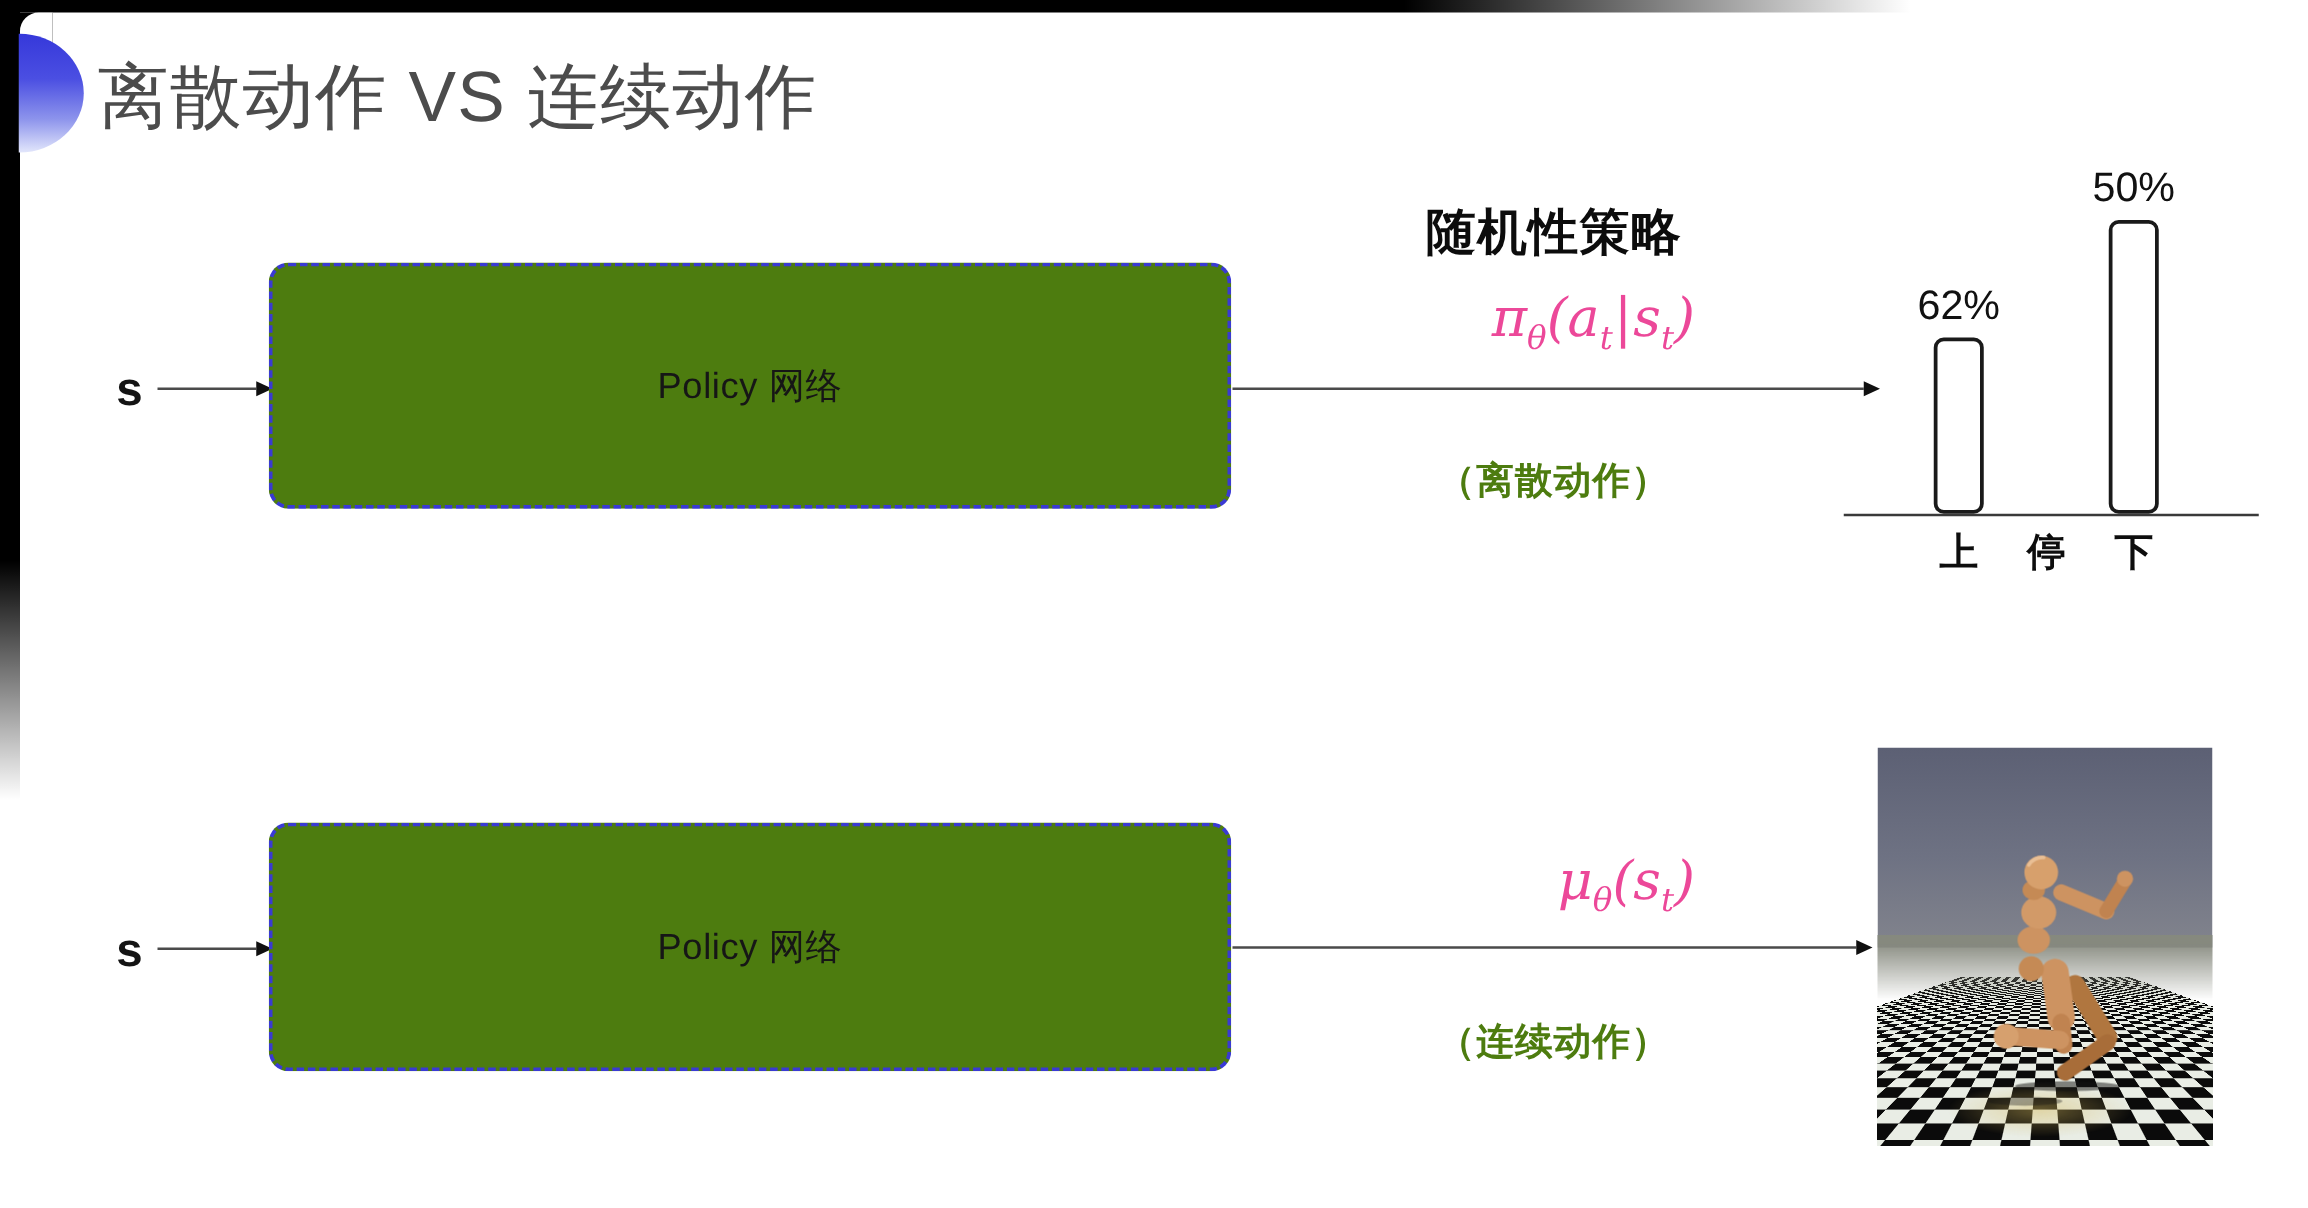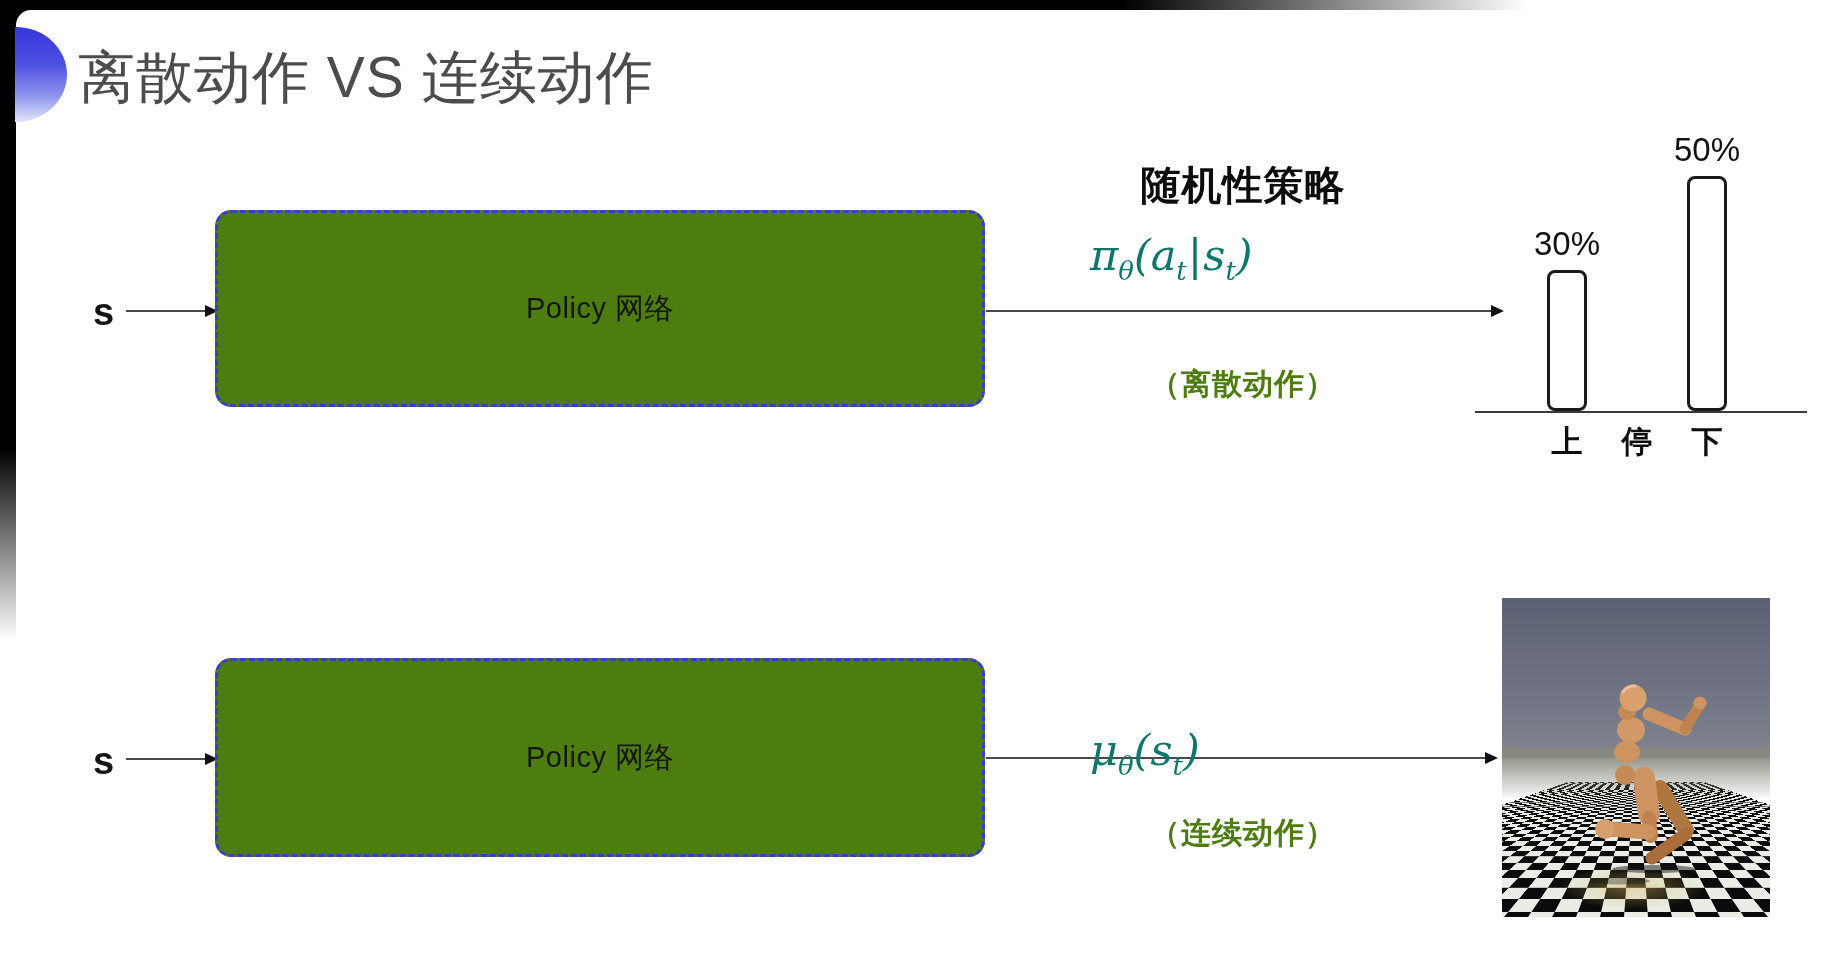--- a/index.html
+++ b/index.html
@@ -32,22 +32,22 @@
   .arrow line { stroke:#4a4a4a; stroke-width:2; }
   .arrow polygon { fill:#101010; }
   .policy-box {
     position:absolute; width:770px; border:3px dashed #3a3ad4; border-radius:16px;
     background:#4d7c0f; display:flex; align-items:center; justify-content:center;
     box-sizing:border-box;
   }
   .policy-box .box-label { font-size:29px; color:#161616; letter-spacing:0.5px; }
   .policy-title { position:absolute; left:1090px; width:306px; text-align:center;
     font-size:40px; font-weight:600; color:#0c0c0c; letter-spacing:1px; }
-  .formula { position:absolute; left:1090px; width:306px; text-align:left;
-    font-family:"DejaVu Serif", serif; font-style:italic; font-size:43px; color:#0f766e; }
+  .formula { position:absolute; left:1050px; width:306px; text-align:right;
+    font-family:"DejaVu Serif", serif; font-style:italic; font-size:43px; color:#ec4899; }
   .formula .fsub { font-size:26px; line-height:0; vertical-align:-10px; }
   .formula .fbar { font-style:normal; padding:0 1px; }
   .note { position:absolute; left:1090px; width:306px; text-align:center;
     font-size:30px; font-weight:600; color:#4d7c0f; letter-spacing:1px; }
 
   
   .bar-chart { position:absolute; left:1475px; top:110px; width:332px; height:350px; }
   .baseline { position:absolute; left:0; right:0; top:301px; height:2px; background:#3a3a3a; }
   .bars-row { position:absolute; left:60px; bottom:49px; width:204px;
     display:flex; justify-content:space-between; align-items:flex-end; }
@@ -101,21 +101,21 @@
 
   <div class="policy-title" style="top:158px;">随机性策略</div>
 
   <div class="formula" style="top:230px;"><span>π</span><sub class="fsub">θ</sub><span>(</span><span>a</span><sub class="fsub">t</sub><span class="fbar">|</span><span>s</span><sub class="fsub">t</sub><span>)</span></div>
 
   <div class="note" style="top:364px;">（离散动作）</div>
 
   <div class="bar-chart">
     <div class="bars-row">
       <div class="bar-col">
-        <div class="pct">30%</div>
+        <div class="pct">62%</div>
         <div class="bar" style="height: 141px;"></div>
       </div>
       <div class="bar-col">
         <div class="pct">50%</div>
         <div class="bar" style="height: 235px;"></div>
       </div>
     </div>
     <div class="baseline"></div>
     <div class="cats-row">
       <div class="cat">上</div>
@@ -134,21 +134,21 @@
   <div class="policy-box" style="left:215px; top:658px; height:199px;">
     <span class="box-label">Policy 网络</span>
   </div>
 
   <svg class="arrow" style="left:986px; top:750px;" width="512" height="16">
     <line x1="0" y1="8" x2="499" y2="8"></line>
       <polygon points="499,2 512,8 499,14"></polygon>
   </svg>
 
 
-  <div class="formula" style="top:680px;margin-top:45px;"><span>μ</span><sub class="fsub">θ</sub><span>(</span><span>s</span><sub class="fsub">t</sub><span>)</span></div>
+  <div class="formula" style="top:680px;"><span>μ</span><sub class="fsub">θ</sub><span>(</span><span>s</span><sub class="fsub">t</sub><span>)</span></div>
 
   <div class="note" style="top:813px;">（连续动作）</div>
 
   <div class="robot-img">
     <div class="sky"></div>
     <div class="floor-wrap">
         <div class="floor"></div>
       </div>
     <div class="haze"></div>
     <div class="glow"></div>

